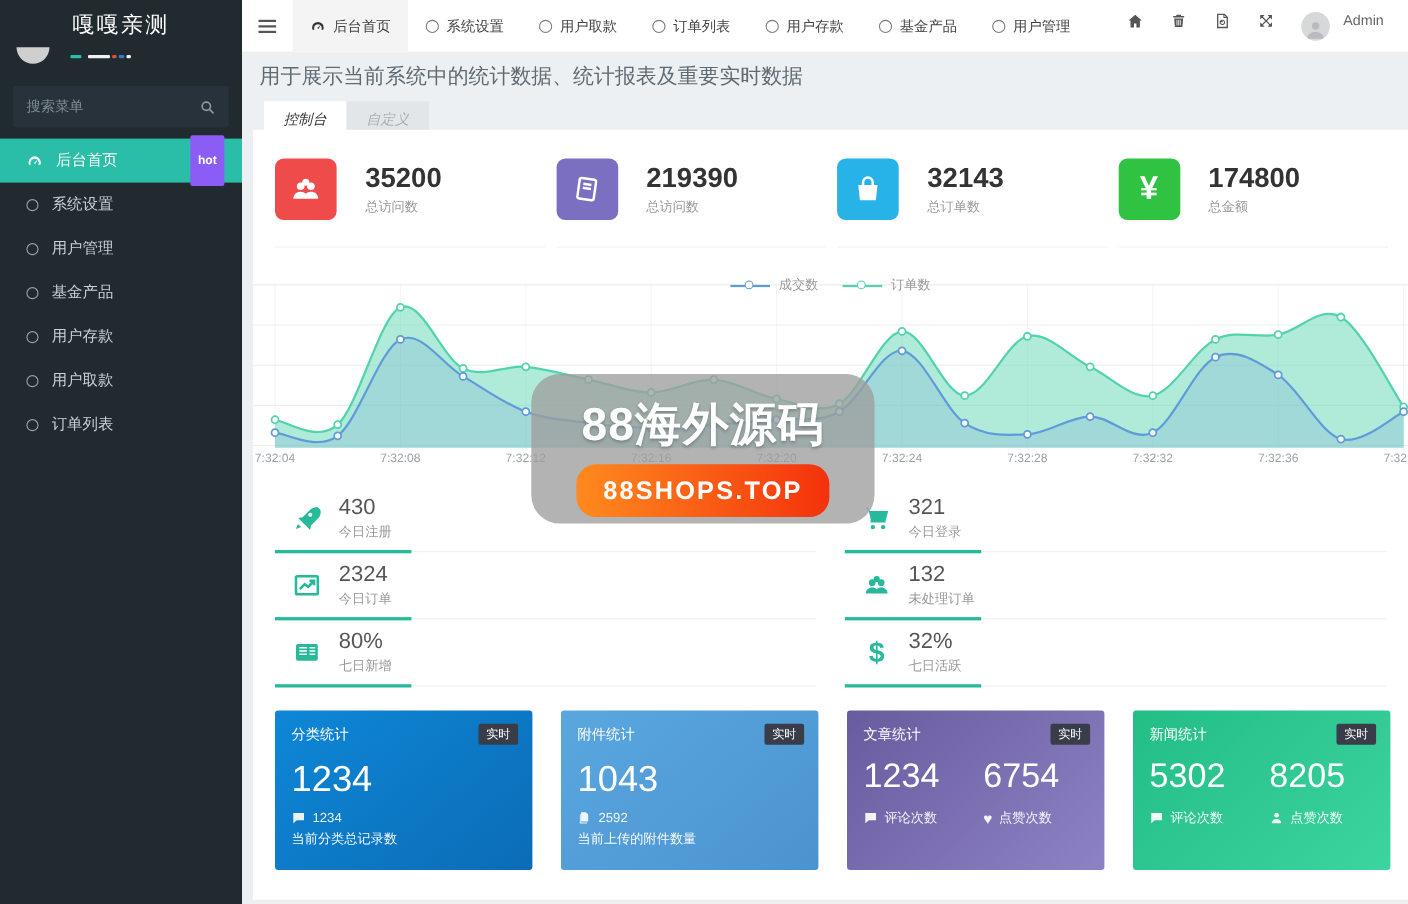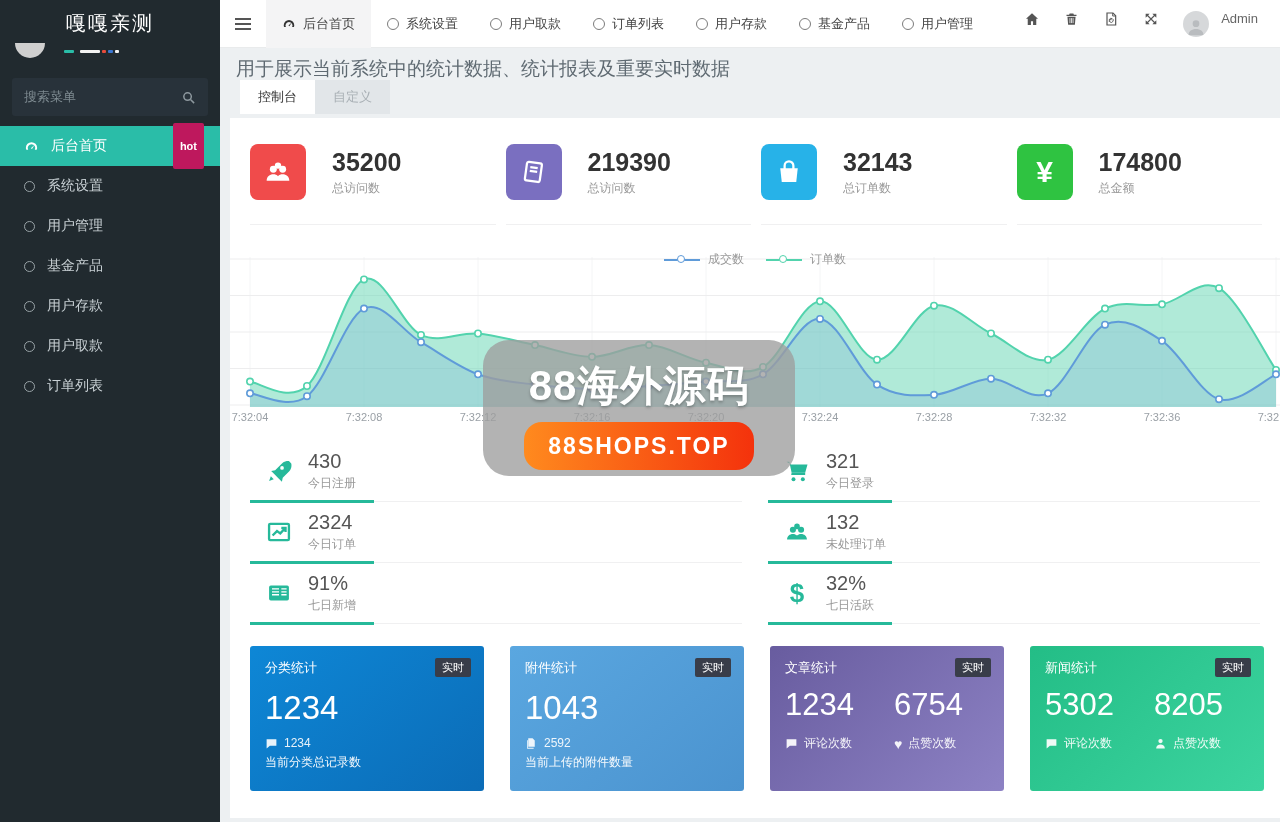--- a/index.html
+++ b/index.html
@@ -16,39 +16,39 @@
   .d2 { left:80px; width:20px; background:#f2f2f2; }
   .d3 { left:102px; width:4px; background:#e74c3c; }
   .d4 { left:108px; width:5px; background:#3a76d2; }
   .d5 { left:115px; width:4px; background:#f2f2f2; }
   .search { margin:14px 12px 0; height:38px; background:#28323a; border-radius:3px; display:flex; align-items:center; padding:0 12px; color:#7e8b91; font-size:13px; }
   .search svg { margin-left:auto; }
   .menu { margin-top:10px; }
   .mi { height:40px; display:flex; align-items:center; gap:12px; padding:0 16px 0 24px; color:#c9d1d5; font-size:14px; cursor:pointer; }
   .mi .ring { width:11px; height:11px; border:1.5px solid #9aa4a8; border-radius:50%; flex:0 0 auto; }
   .mi.active { background:#2abda8; color:#fff; }
-  .hot { margin-left:auto; background:#be185d; color:#fff; font-size:11px; font-style:normal; padding:17px 7px; border-radius:2px; font-weight:bold; }
+  .hot { margin-left:auto; background:#8b5cf6; color:#fff; font-size:11px; font-style:normal; padding:17px 7px; border-radius:2px; font-weight:bold; }
 
   
   .topbar { position:absolute; left:220px; top:0; right:0; height:48px; background:#fff; display:flex; align-items:center; border-bottom:1px solid #e9ebec; z-index:4; }
   .burger { width:46px; display:flex; flex-direction:column; gap:3px; align-items:center; cursor:pointer; }
   .burger i { display:block; width:16px; height:2px; background:#555; }
   .topnav { display:flex; height:48px; }
   .tn { display:flex; align-items:center; gap:7px; padding:0 16px; font-size:13px; color:#444; height:48px; cursor:pointer; text-decoration:none; }
   .tn.active { background:#f4f4f5; }
   .tn .ring { width:12px; height:12px; border:1.5px solid #7c7c7c; border-radius:50%; }
   .top-right { margin-left:auto; display:flex; align-items:flex-start; gap:24px; padding-right:22px; }
   .tico { color:#555; cursor:pointer; display:flex; }
   .tavatar { width:26px; height:26px; border-radius:50%; background:#d6d8da; display:flex; align-items:flex-end; justify-content:center; overflow:hidden; cursor:pointer; }
   .admin { font-size:13px; color:#666; margin-left:-12px; cursor:pointer; }
 
   
   .content { position:absolute; left:220px; top:48px; right:0; bottom:0; background:#edf0f2; }
   .desc { position:absolute; top:8px; left:16px; font-size:19px; color:#5f6a72; }
-  .tabs { position:absolute; top:32px; left:20px; display:flex; }
+  .tabs { position:absolute; top:44px; left:20px; display:flex;font-style:italic; }
   .tab { height:34px; line-height:34px; padding:0 18px; font-size:13px; background:#e2e6e9; color:#a9b0b5; cursor:pointer; }
   .tab.active { background:#fff; color:#333; }
   .panel { position:absolute; top:70px; left:10px; right:0; bottom:4px; background:#fff; overflow:hidden; }
 
   
   .stats-row { display:grid; grid-template-columns:repeat(4,1fr); gap:10px; padding:26px 18px 0 20px; }
   .scard { display:flex; gap:26px; padding-bottom:24px; border-bottom:1px solid #f0f0f1; }
   .tile { width:56px; height:56px; border-radius:8px; display:flex; align-items:center; justify-content:center; color:#fff; flex:0 0 auto; }
   .c-red{background:#f04b4b} .c-purple{background:#7a6fc0} .c-blue{background:#27b2e8} .c-green{background:#2fc341}
   .yen { font-size:30px; font-weight:bold; }
@@ -427,21 +427,21 @@
           </div>
       </div>
       <div class="mrow">
         <span class="micon">
             <svg width="28" height="28" viewBox="0 0 24 24" fill="currentColor">
               <rect x="3.5" y="5.5" width="17" height="13" rx="1.5"></rect>
               <path d="M6 8.5h6M6 11h6M6 13.5h6M14 8.5h4.5M14 11h4.5M14 13.5h4.5" stroke="#fff" stroke-width="1.1"></path>
             </svg>
           </span>
         <div>
-            <div class="mval">91%</div>
+            <div class="mval">80%</div>
           <div class="mlab">七日新增</div>
           </div>
       </div>
       <div class="mrow">
         <span class="micon dollar">$</span>
         <div>
             <div class="mval">32%</div>
           <div class="mlab">七日活跃</div>
           </div>
       </div>

